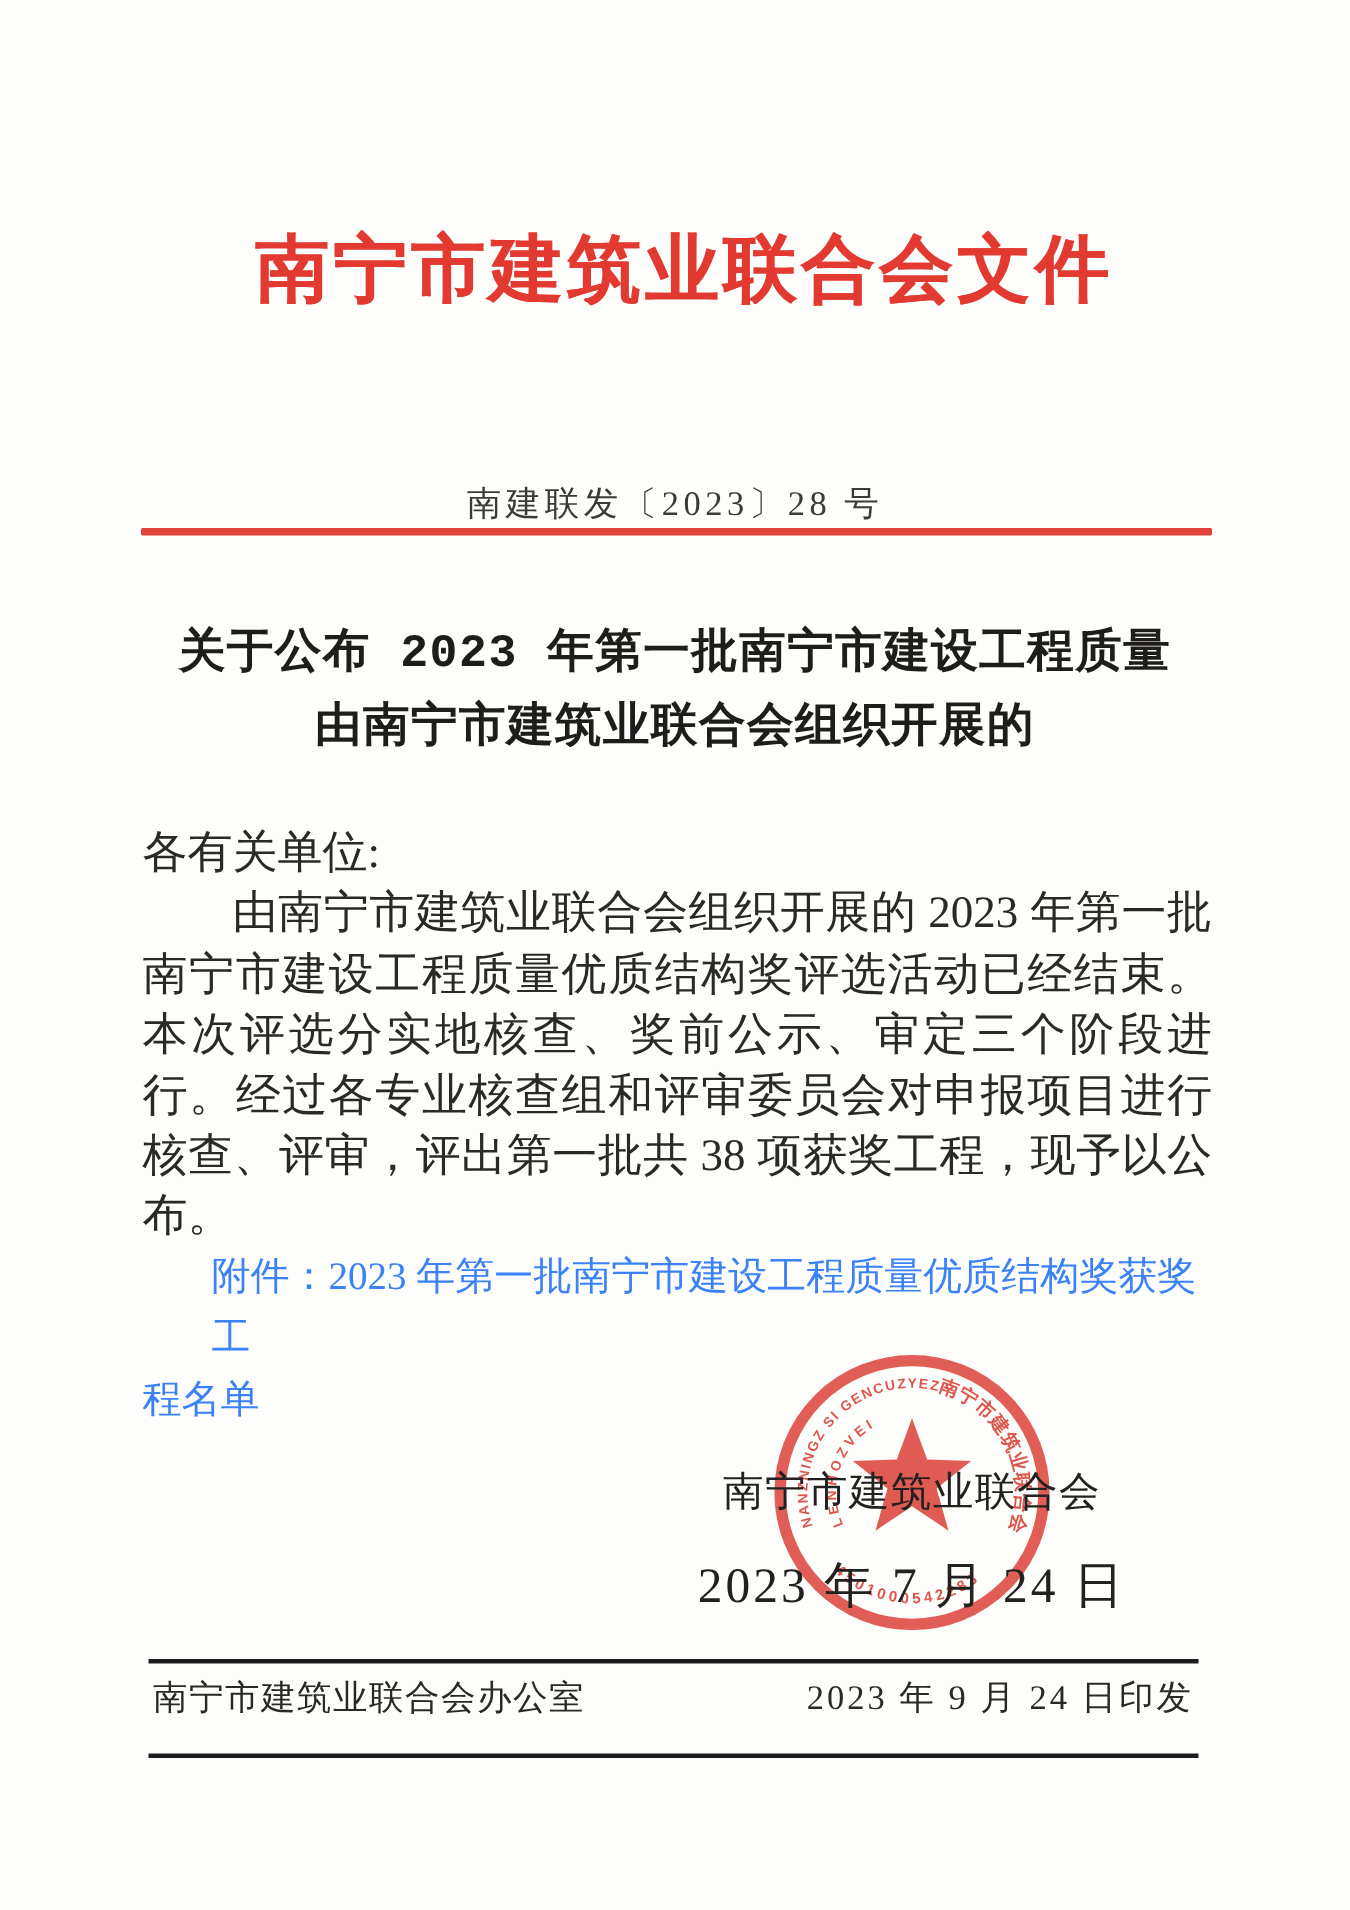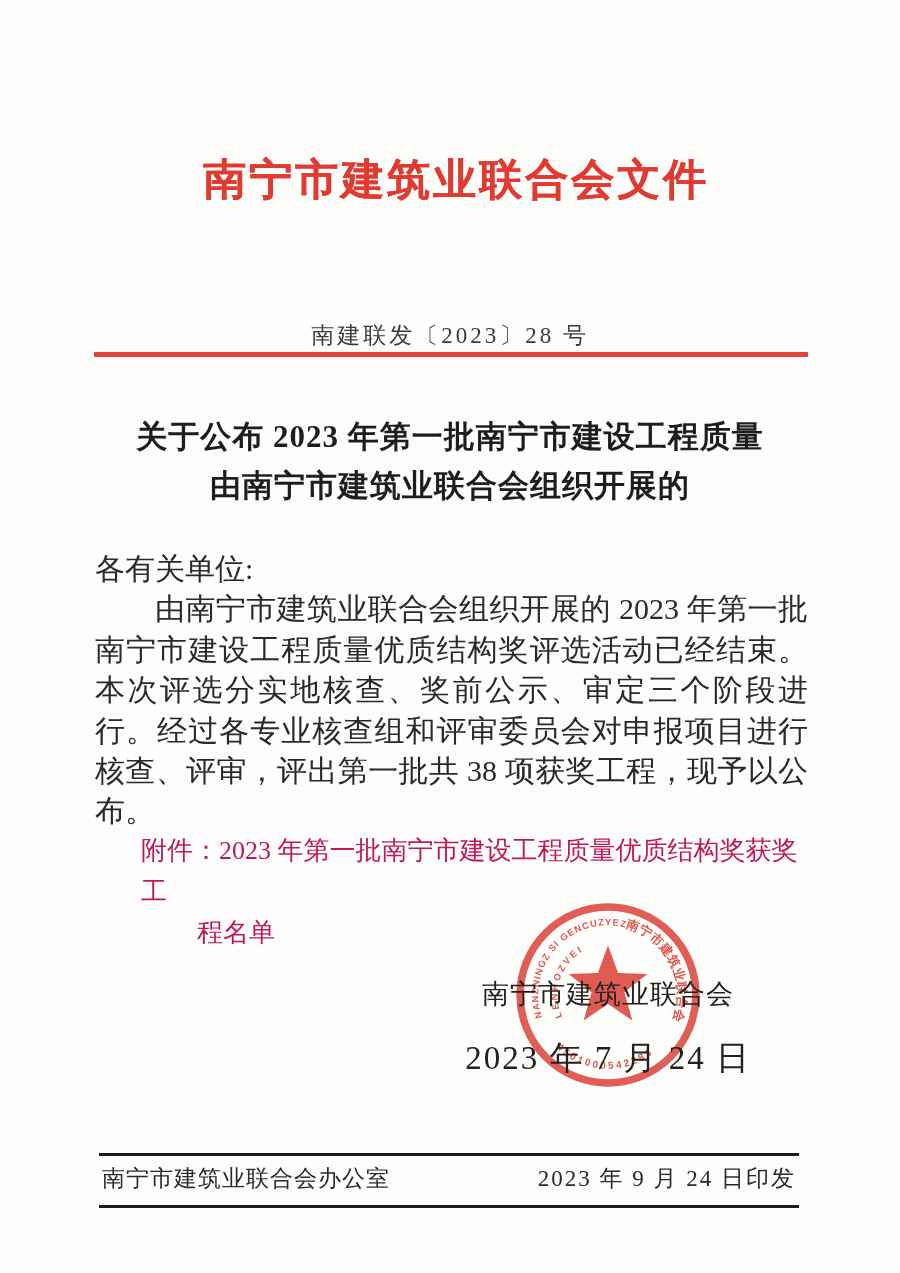--- a/index.html
+++ b/index.html
@@ -9,21 +9,21 @@
     width:900px; height:1273px;
     margin:0 auto;
     background:#fdfdfb;
     overflow:hidden;
     font-family:"Liberation Serif","DejaVu Serif",serif;
     color:#2b2927;
   }
   .header-title {
     position:absolute; top:146px; left:0; right:0;
     text-align:center;
-    font-size:43px; line-height:68px;
+    font-size:49px; line-height:68px;
     font-weight:bold;
     letter-spacing:3px;
     color:#e23a30;
     text-shadow:0.6px 0 0 #e23a30;
     margin-left:12px;
   }
   .doc-number {
     position:absolute; top:296px; left:0; right:0;
     text-align:center;
     font-size:23px;
@@ -37,60 +37,60 @@
     background:#e0423a;
     border-radius:1px;
   }
   .doc-title {
     position:absolute; top:412px; left:60px; right:60px;
     text-align:center;
     font-size:31px; line-height:49px;
     font-weight:bold;
     letter-spacing:1px;
     color:#1f1d1c;
+    font-family:Liberation Mono, monospace;
   }
   .body-block {
     position:absolute; top:549px; left:95px; width:713px;
     font-size:30px; line-height:40.4px;
     color:#2b2927;
   }
   .salutation { text-align:left; }
   .paragraph {
     text-indent:2em;
     text-align:justify;
   }
   .attachment {
     position:absolute; top:830px; left:95px; width:720px;
     font-size:26px; line-height:41px;
-    color:#be185d;
+    color:#3b82f6;
   }
   .attachment .line1 { margin-left:46px; }
-  .attachment .line2 { margin-left:102px; }
+  .attachment .line2 { }
   .seal {
     position:absolute; top:899px; left:512px;
     width:192px; height:192px;
     opacity:0.9;
   }
   .signature {
     position:absolute; top:977px; left:428px; width:360px;
     text-align:center;
     color:#232120;
     z-index:3;
   }
   .signature .org { font-size:27px; line-height:34px; letter-spacing:1px; }
   .signature .date { font-size:33px; line-height:34px; margin-top:30px; letter-spacing:2px; }
   .footer {
     position:absolute; top:1106px; left:99px; width:700px;
     border-top:3px solid #1c1c1c;
     border-bottom:3px solid #1c1c1c;
-    padding:7px 3px 11px 3px;
+    padding:7px 3px 22px 3px;
     display:flex; justify-content:space-between; align-items:center;
     font-size:23px;
     color:#2b2927;
-    margin-top:47px;
   }
   .footer .office { letter-spacing:1px; }
   .footer .printdate { letter-spacing:2px; }
   .seal text { font-family:"Liberation Sans","DejaVu Sans",sans-serif; }
 </style>
 </head>
 <body>
 
 <div class="page">
 

